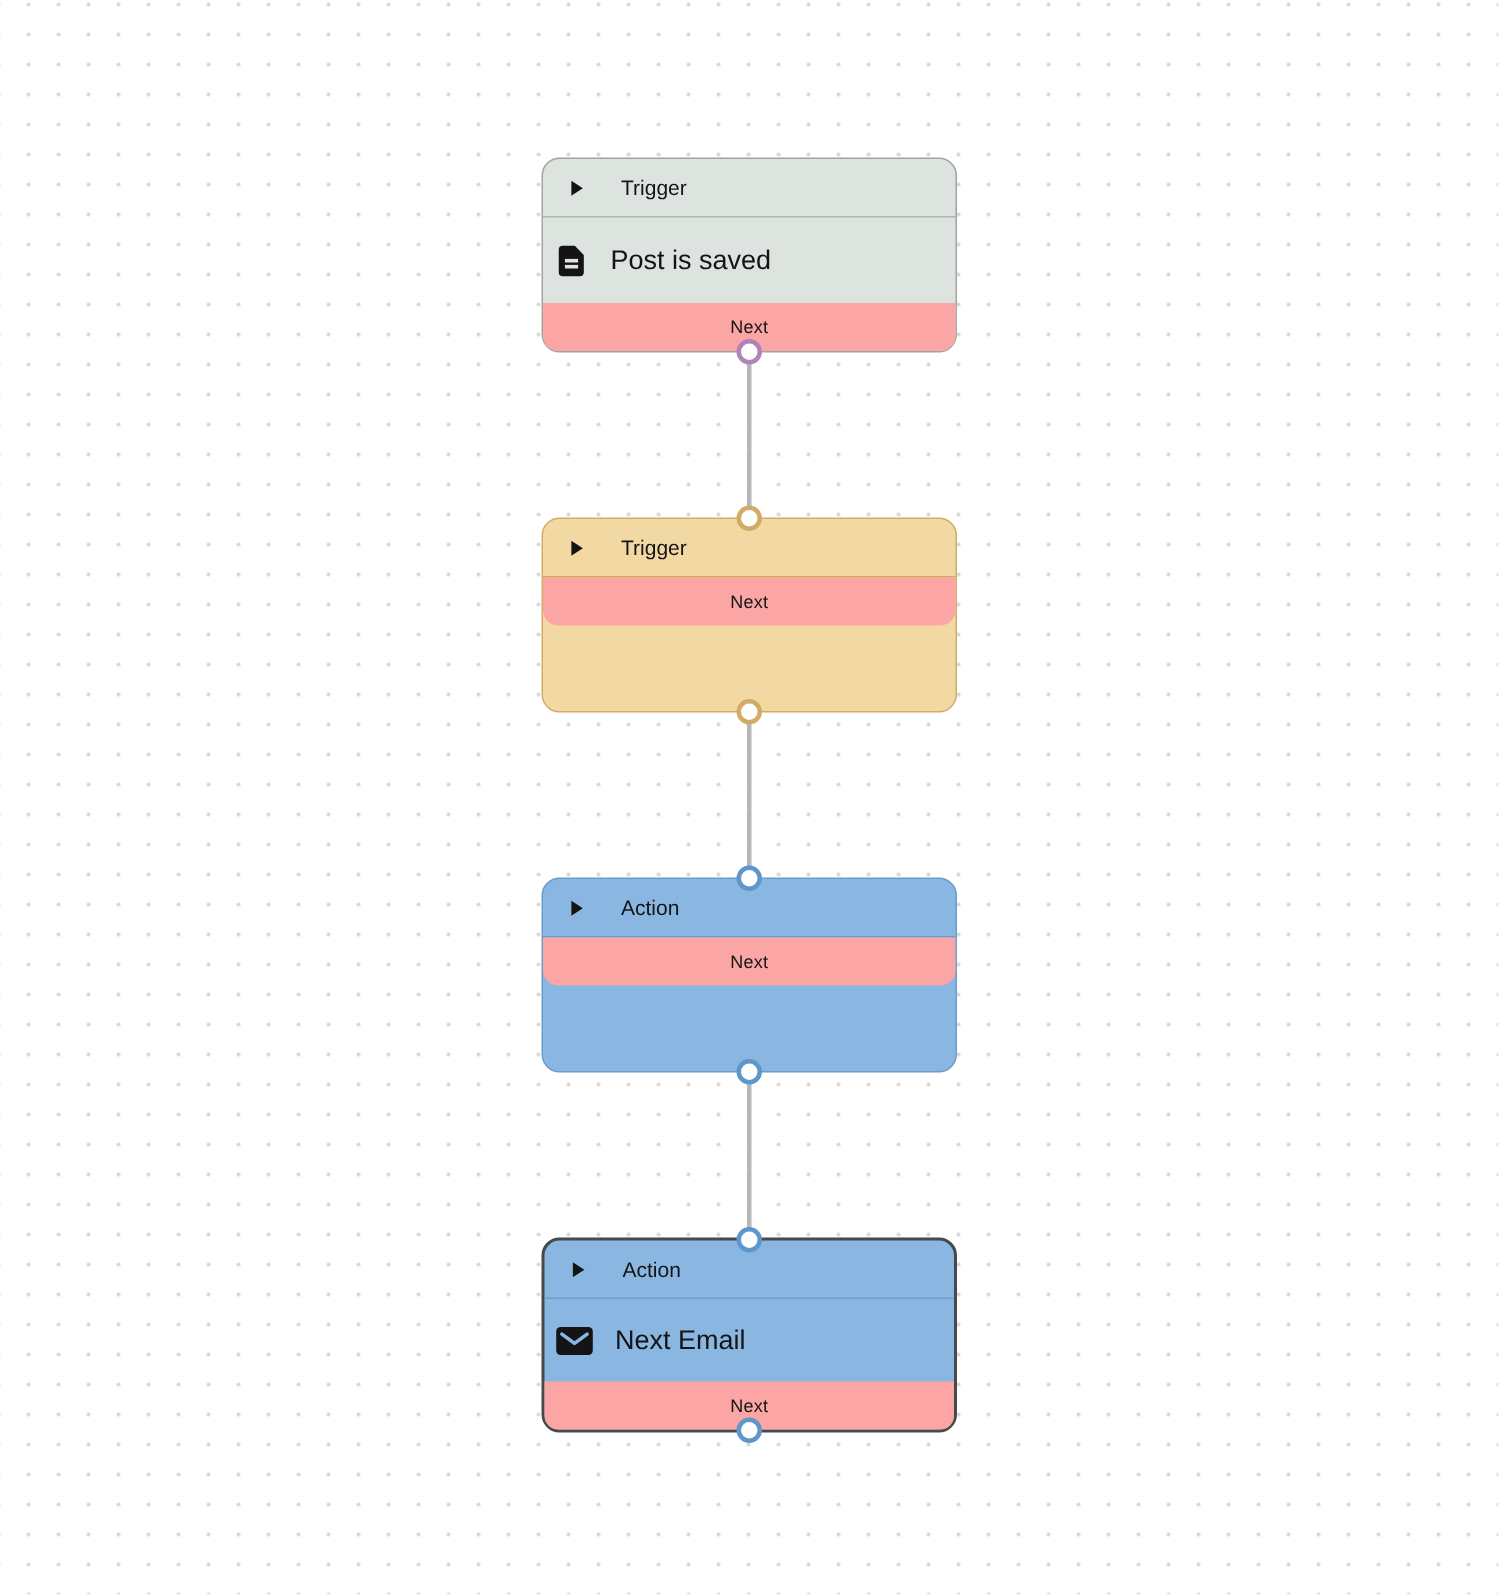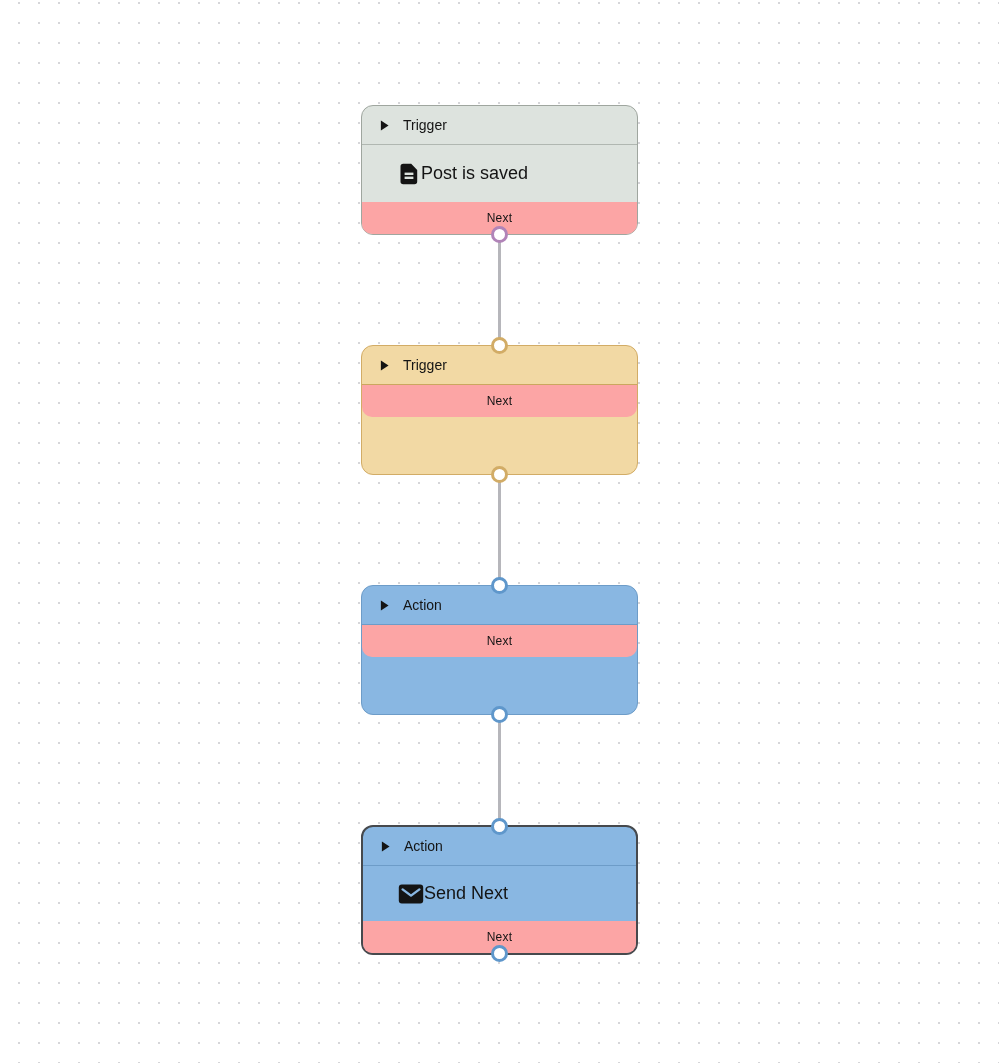--- a/index.html
+++ b/index.html
@@ -36,30 +36,30 @@
     z-index:2;
   }
   .node.selected{border-width:2px;}
   .node-1{top:105px;}
   .node-2{top:345px;}
   .node-3{top:585px;}
   .node-4{top:825px;}
 
   .node-header{
     height:38px;flex:0 0 38px;
-    display:flex;align-items:center;gap:14px;
+    display:flex;align-items:center;gap:25px;
     padding:0 18px;
     border-bottom:1px solid var(--divider);
     font-size:14px;
     cursor:pointer;
   }
   .node-body{
     flex:1 1 auto;
-    display:flex;align-items:center;
-    padding:0 35px;
+    display:flex;align-items:center;gap:14px;
+    padding:0 7px;
     font-size:18px;
   }
   .node-footer{
     height:32px;flex:0 0 32px;
     background:#fca5a5;
     border-radius:0 0 10px 10px;
     display:flex;align-items:center;justify-content:center;
     font-size:12px;font-weight:500;
     letter-spacing:.2px;
   }
@@ -145,21 +145,21 @@
       <svg class="tri-icon" width="9" height="11" viewBox="0 0 10 12">
           <path d="M1 0.5 L9.5 6 L1 11.5 Z" fill="#141414"></path>
         </svg>
       <span>Action</span>
     </div>
     <div class="node-body">
       <svg class="body-icon" width="26" height="22" viewBox="0 0 26 22">
         <rect x="0.8" y="1.6" width="24.4" height="18.8" rx="3" fill="#141414"></rect>
         <path class="mail-chevron" d="M4.6 6.4 L13 12.6 L21.4 6.4" fill="none" stroke-width="2.4" stroke-linecap="round" stroke-linejoin="round"></path>
       </svg>
-      <span>Send Next</span>
+      <span>Next Email</span>
     </div>
     <div class="node-footer">
       <span>Next</span>
     </div>
     <div class="port port-in"></div>
     <div class="port port-out"></div>
   </div>
 
 </div>
 

